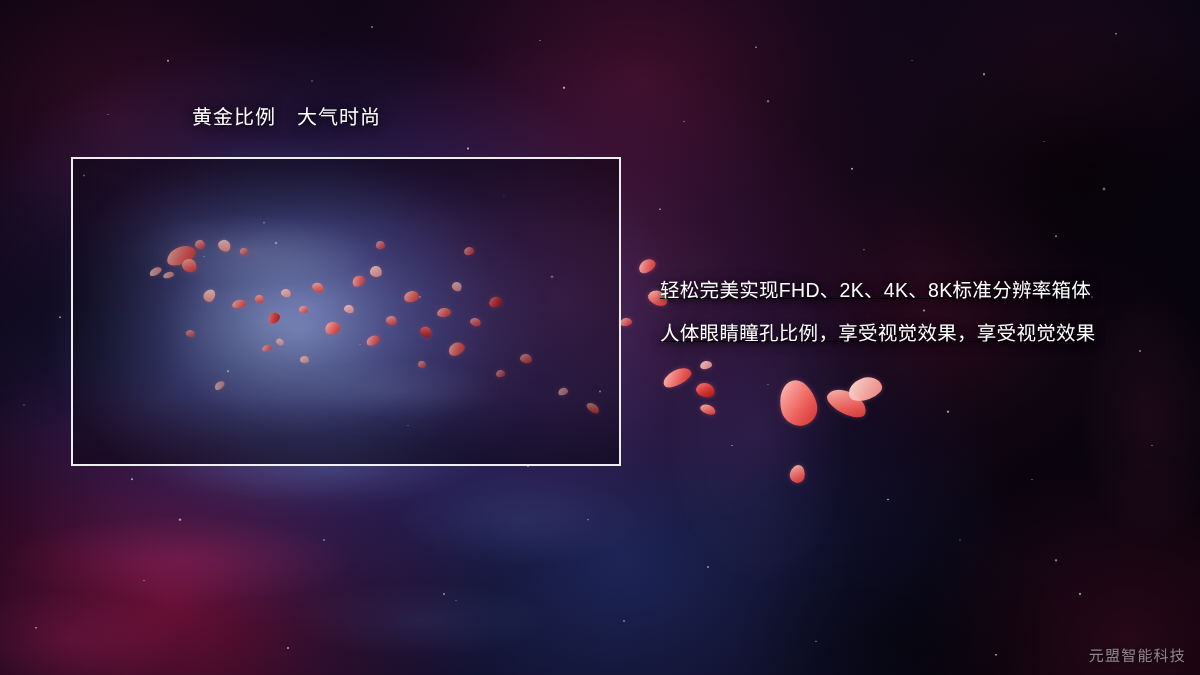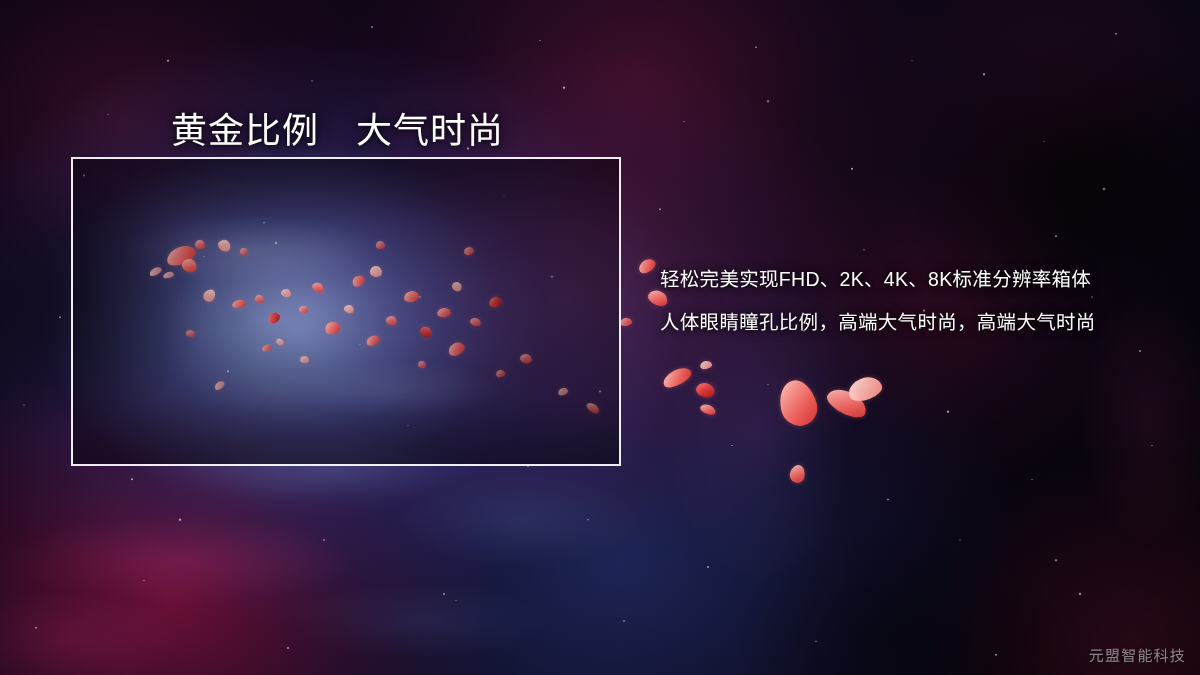--- a/index.html
+++ b/index.html
@@ -167,29 +167,30 @@
   }
   #display-frame .inner-dark {
     position:absolute; inset:0;
     background:
       radial-gradient(ellipse 300px 200px at 44% 48%, rgba(255,255,255,0) 0%, rgba(4,1,8,.28) 78%),
       linear-gradient(180deg, rgba(6,2,10,.30) 0%, rgba(6,2,10,.05) 22%, rgba(6,2,10,.05) 78%, rgba(6,2,10,.34) 100%);
   }
 
   
   #title {
-    position:absolute; left:171px; top:101px;
-    color:#ffffff; font-size:36px; letter-spacing:1px;
+    position:absolute; left:192px; top:101px;
+    color:#ffffff; font-size:20px; letter-spacing:1px;
     white-space:pre; font-weight:400;
     text-shadow:0 1px 6px rgba(0,0,0,.75), 0 0 16px rgba(0,0,0,.45);
   }
 
   #body-copy {
-    position:absolute; left:660px; top:258px;
+    position:absolute; left:660px; top:269px;
     width:510px;
+    text-decoration:underline;
   }
   #body-copy .line {
     color:#ffffff; font-size:19.5px; line-height:43px;
     white-space:nowrap; font-weight:400; letter-spacing:.3px;
     text-shadow:0 1px 5px rgba(0,0,0,.8), 0 0 12px rgba(0,0,0,.5);
   }
 
   #watermark {
     position:absolute; right:14px; bottom:10px;
     color:rgba(196,192,198,.68); font-size:15px; letter-spacing:1.2px;
@@ -263,18 +264,18 @@
     </div>
 
   <div id="display-frame">
     <div class="inner-dark"></div>
   </div>
 
   <div id="title">黄金比例　大气时尚</div>
 
   <div id="body-copy">
     <div class="line">轻松完美实现FHD、2K、4K、8K标准分辨率箱体</div>
-    <div class="line">人体眼睛瞳孔比例，高端大气时尚，高端大气时尚</div>
+    <div class="line">人体眼睛瞳孔比例，享受视觉效果，享受视觉效果</div>
   </div>
 
   <div id="watermark">元盟智能科技</div>
 
 </div>
 
 </body></html>

